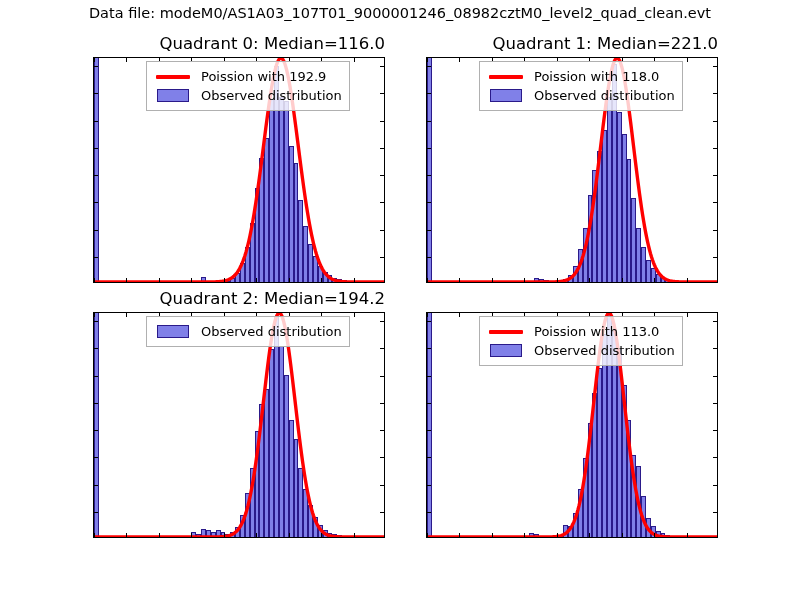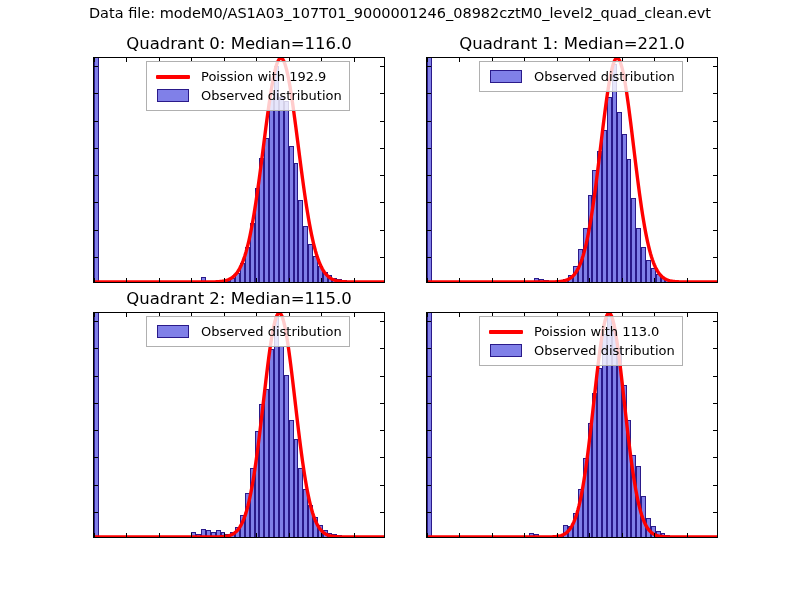--- a/index.html
+++ b/index.html
@@ -37,21 +37,21 @@
 
   
   .panel {
     position: absolute;
   }
   .panel-title {
     position: absolute;
     left: 0;
     top: -23px;
     width: 100%;
-    text-align: center;
+    text-align: right;
     font-size: 16.5px;
     color: #000000;
     white-space: nowrap;
   }
 
   .axes {
     position: absolute;
     left: 0; top: 0;
     width: 100%;
     height: 100%;
@@ -321,29 +321,35 @@
           <div class="tick-x-major top" style="left: 162.222px;"></div>
           <div class="tick-x-major " style="left: 194.667px;"></div>
           <div class="tick-x-major top" style="left: 194.667px;"></div>
           <div class="tick-x-major " style="left: 227.111px;"></div>
           <div class="tick-x-major top" style="left: 227.111px;"></div>
           <div class="tick-x-major " style="left: 259.556px;"></div>
           <div class="tick-x-major top" style="left: 259.556px;"></div>
           <div class="legend" style="left: 52px; top: 3px; background: rgba(255, 255, 255, 0.8);">
             <div class="legend-row">
               <span class="legend-key">
+                <span class="key-line" style="background: rgb(255, 0, 0);"></span>
+              </span>
+              <span class="legend-label">Poission with 118.0</span>
+            </div>
+            <div class="legend-row">
+              <span class="legend-key">
                 <span class="key-patch" style="background: rgb(128, 128, 232); border-color: rgb(42, 26, 138);"></span>
               </span>
               <span class="legend-label">Observed distribution</span>
             </div>
           </div>
         </div>
       </div>
       <div class="panel" style="left: 93px; top: 312px; width: 292px; height: 226px;">
-        <div class="panel-title">Quadrant 2: Median=115.0</div>
+        <div class="panel-title">Quadrant 2: Median=194.2</div>
         <div class="axes">
           <div class="plotclip">
             <div class="bar" style="left: 0px; width: 4.86667px; height: 226px; background: rgb(128, 128, 232); border-color: rgb(42, 26, 138);"></div>
             <div class="bar" style="left: 97.3333px; width: 4.86667px; height: 4.9012px; background: rgb(128, 128, 232); border-color: rgb(42, 26, 138);"></div>
             <div class="bar" style="left: 102.2px; width: 4.86667px; height: 3.26747px; background: rgb(128, 128, 232); border-color: rgb(42, 26, 138);"></div>
             <div class="bar" style="left: 107.067px; width: 4.86667px; height: 8.16867px; background: rgb(128, 128, 232); border-color: rgb(42, 26, 138);"></div>
             <div class="bar" style="left: 111.933px; width: 4.86667px; height: 6.53494px; background: rgb(128, 128, 232); border-color: rgb(42, 26, 138);"></div>
             <div class="bar" style="left: 116.8px; width: 4.86667px; height: 5.44578px; background: rgb(128, 128, 232); border-color: rgb(42, 26, 138);"></div>
             <div class="bar" style="left: 121.667px; width: 4.86667px; height: 7.07952px; background: rgb(128, 128, 232); border-color: rgb(42, 26, 138);"></div>
             <div class="bar" style="left: 126.533px; width: 4.86667px; height: 4.9012px; background: rgb(128, 128, 232); border-color: rgb(42, 26, 138);"></div>

